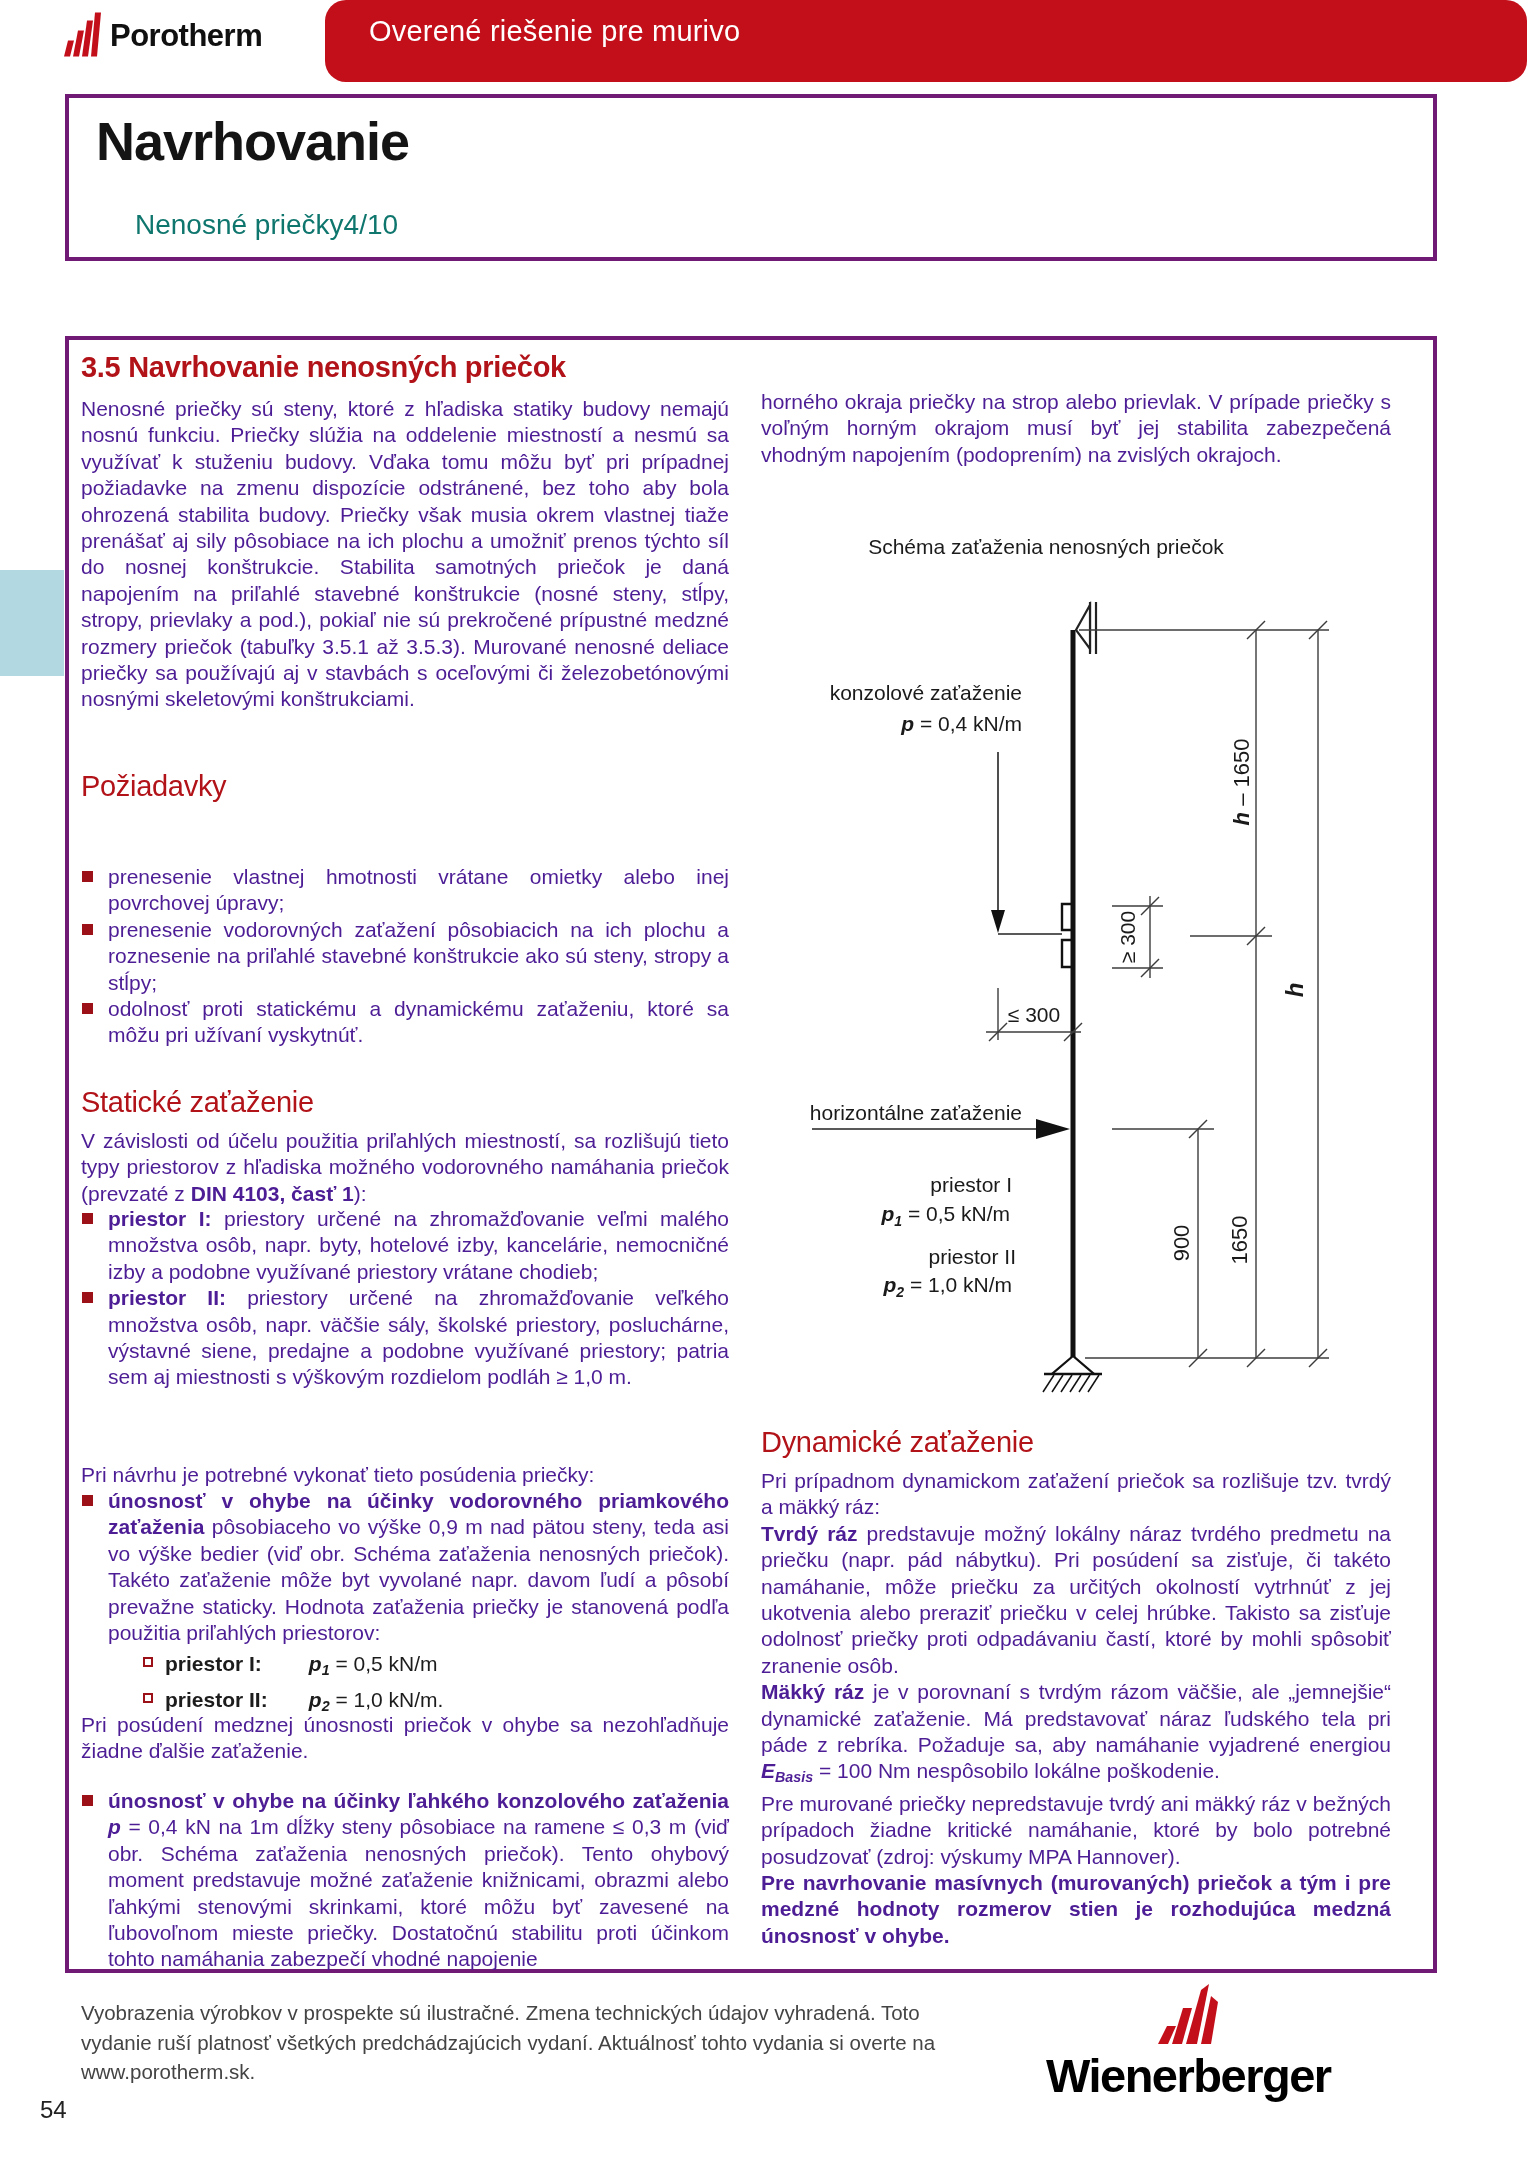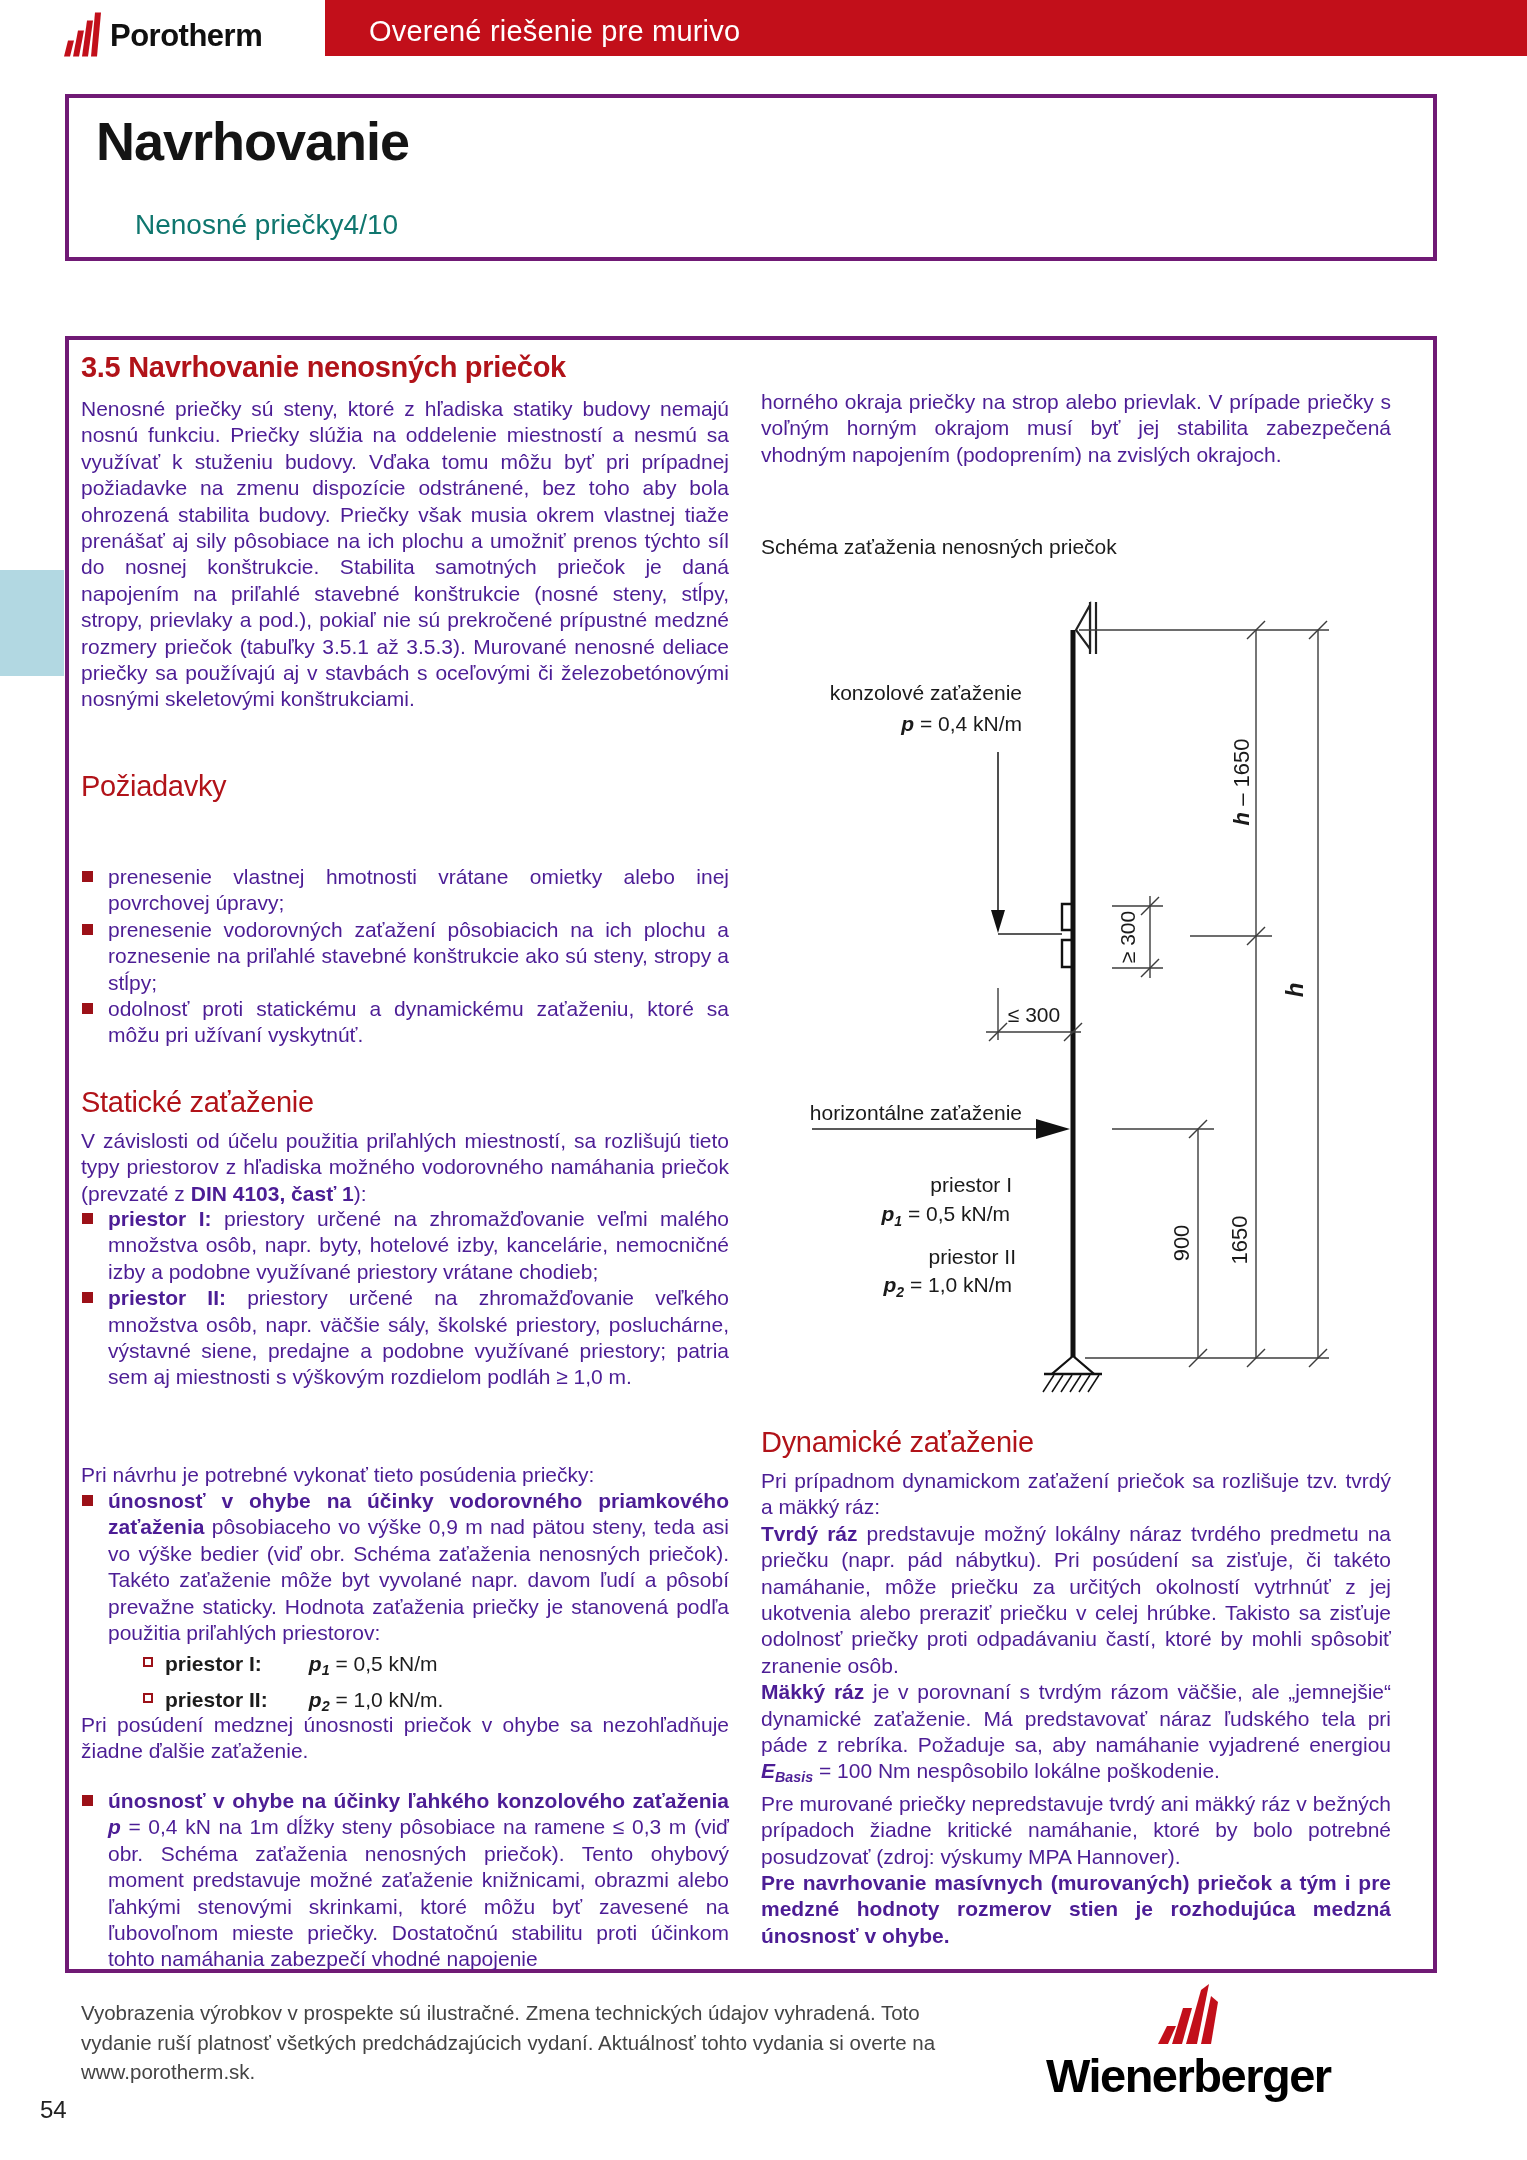--- a/index.html
+++ b/index.html
@@ -4,21 +4,21 @@
 <style>
   * { margin:0; padding:0; box-sizing:border-box; }
   html,body { background:#ffffff; }
   .page {
     position:relative; width:1527px; height:2160px; background:#fff;
     font-family:"Liberation Sans", sans-serif; color:#1c1c1c; overflow:hidden;
   }
   .abs { position:absolute; }
 
   
-  .banner { left:325px; top:0; width:1202px; height:56px; background:#c20f1a; }
+  .banner { left:325px; top:0; width:1202px; height:82px; background:#c20f1a;border-radius:21px; }
   .banner-text { position:absolute; left:44px; top:15px; color:#fff; font-size:29px; letter-spacing:0.2px; }
   .brand { left:62px; top:12px; display:flex; align-items:center; }
   .brand-name { font-size:31px; font-weight:800; color:#101010; letter-spacing:-0.5px; margin-left:8px; }
 
   
   .box { border:4px solid #701a75; background:#fff; }
   .title-box { left:65px; top:94px; width:1372px; height:167px; }
   .content-box { left:65px; top:336px; width:1372px; height:1637px; }
   .blue-tab { left:0; top:570px; width:64px; height:106px; background:#b2d8e2; }
 
@@ -34,21 +34,21 @@
   .sub { font-size:0.68em; vertical-align:-0.28em; }
   p { margin:0; }
 
   .bullet { position:relative; padding-left:27px; }
   .bullet .sq { position:absolute; left:1px; top:7px; width:11px; height:11px; background:#9c1118; }
 
   .subrow { position:relative; padding-left:84px; line-height:27px; margin-bottom:2px; font-size:21px; }
   .subrow .osq { position:absolute; left:62px; top:7px; width:10px; height:10px; border:2.5px solid #9c1118; background:#fff; }
   .subrow .slabel { display:inline-block; width:138px; font-weight:bold; }
 
-  .caption { font-size:21px; text-align:left; padding-right:60px; color:#1c1c1c; }
+  .caption { font-size:21px; text-align:center; padding-right:60px; color:#1c1c1c; }
 
   .footer-txt { font-size:20.5px; line-height:29.5px; color:#444; }
   .pagenum { font-size:24px; color:#222; }
   .wb-name { font-size:47px; font-weight:800; color:#000; letter-spacing:-1.5px; }
 
   svg text { font-family:"Liberation Sans", sans-serif; fill:#1a1a1a; }
 </style>
 </head>
 <body>
 

